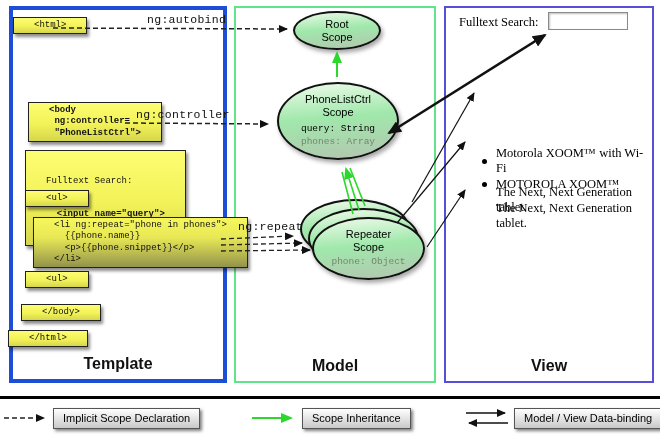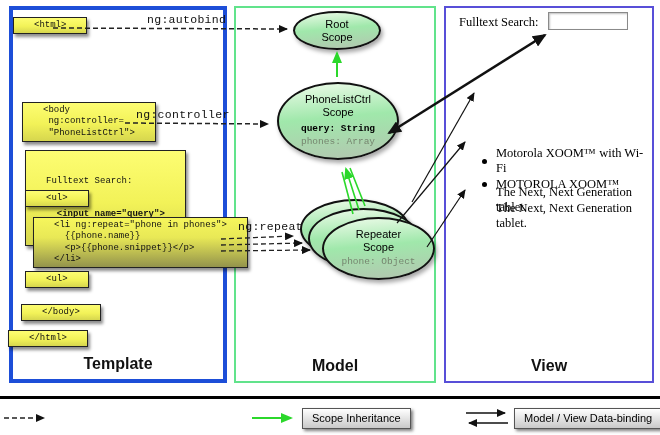--- a/index.html
+++ b/index.html
@@ -12,47 +12,47 @@
   #col-view{left:444px;width:210px;border:2px solid #584fd8;}
   .col-label{position:absolute;bottom:6px;left:0;right:0;text-align:center;
              font-size:16px;font-weight:600;color:#111;}
   
   .codebox{position:absolute;font:9px/1.25 "Liberation Mono",monospace;white-space:pre;
            color:#111;background:linear-gradient(180deg,#fdfd72 0%,#f2f258 55%,#d6d64e 100%);
            border:1.5px solid #222;padding:2px 20px;box-shadow:2px 3px 3px rgba(0,0,0,.45);}
   .codebox.big{background:linear-gradient(180deg,#f6f65c 0%,#e8e856 40%,#93934c 100%);}
   .codebox .b{font-weight:bold;}
   #tpl-html{left:13px;top:17px;}
-  #tpl-body{left:22px;top:102px;}
+  #tpl-body{left:28px;top:102px;font-weight:bold;}
   #tpl-fulltext{left:25px;top:150px;}
   #tpl-ul-open{left:25px;top:190px;}
   #tpl-li{left:33px;top:217px;}
   #tpl-ul-close{left:25px;top:271px;}
   #tpl-body-close{left:21px;top:304px;}
   #tpl-html-close{left:8px;top:330px;}
   
   .anno{position:absolute;font:11.5px "Liberation Mono",monospace;color:#111;letter-spacing:.3px;}
   #anno-autobind{left:147px;top:13px;}
   #anno-controller{left:136px;top:108px;}
   #anno-repeat{left:238px;top:220px;}
   
   .scope{position:absolute;border:2px solid #111;border-radius:50%;box-sizing:border-box;
          background:linear-gradient(175deg,#edfbe9 0%,#a0e8ab 45%,#b3c6b0 100%);
          box-shadow:2px 3px 4px rgba(0,0,0,.35);
          display:flex;flex-direction:column;align-items:center;justify-content:center;text-align:center;}
   .scope-title{font:11px/1.15 "Liberation Sans",sans-serif;color:#000;white-space:pre-line;}
   .scope-prop{font:9.5px/1.35 "Liberation Mono",monospace;}
-  .prop-bold{font-weight:bold;color:#000;}
+  .prop-bold{font-weight:normal;color:#000;}
   .prop-gray{color:#76856f;}
   #root-scope{left:293px;top:11px;width:88px;height:39px;}
   #phonelist-scope{left:277px;top:82px;width:122px;height:78px;}
   #phonelist-scope .scope-title{margin-bottom:5px;}
   #repeater-back{left:300px;top:199px;width:110px;height:60px;}
   #repeater-mid{left:308px;top:208px;width:111px;height:61px;}
-  #repeater-front{left:322px;top:217px;width:113px;height:63px;}
+  #repeater-front{left:312px;top:217px;width:113px;height:63px;}
   #repeater-front .scope-title{margin-bottom:3px;}
   
   .view-text{font-family:"Liberation Serif",serif;font-size:12.5px;color:#000;}
   #search-label{position:absolute;left:459px;top:15px;}
   #search-input{position:absolute;left:548px;top:12px;width:78px;height:16px;background:#fff;
                 border:1px solid #8a8a8a;box-shadow:inset 1px 1px 2px rgba(0,0,0,.25);}
   .view-item{position:absolute;left:482px;width:165px;}
   .item-title{display:flex;align-items:center;}
   .bullet{width:5px;height:5px;background:#000;border-radius:50%;margin-right:9px;flex:0 0 auto;}
   .item-desc{margin:9px 0 0 14px;}
@@ -132,20 +132,21 @@
   </div>
   <div class="view-item" id="vitem-2">
     <div class="item-title">
       <span class="bullet"></span>
       <span class="view-text">MOTOROLA XOOM™</span>
     </div>
     <div class="item-desc view-text">The Next, Next Generation tablet.</div>
   </div>
 
   <div id="separator"></div>
+  <div class="legend-box" id="legend-implicit">Implicit Scope Declaration</div>
   <div class="legend-box" id="legend-inherit">Scope Inheritance</div>
   <div class="legend-box" id="legend-binding">Model / View Data-binding</div>
 
   <svg id="arrows" viewBox="0 0 660 435" xmlns="http://www.w3.org/2000/svg">
     <defs>
       <marker id="ah" markerUnits="userSpaceOnUse" markerWidth="9" markerHeight="8" refX="8" refY="4" orient="auto-start-reverse">
         <path d="M0,0 L9,4 L0,8 z" fill="#111"></path>
       </marker>
       <marker id="ahb" markerUnits="userSpaceOnUse" markerWidth="14" markerHeight="12" refX="12" refY="6" orient="auto-start-reverse">
         <path d="M0,0 L14,6 L0,12 z" fill="#111"></path>

